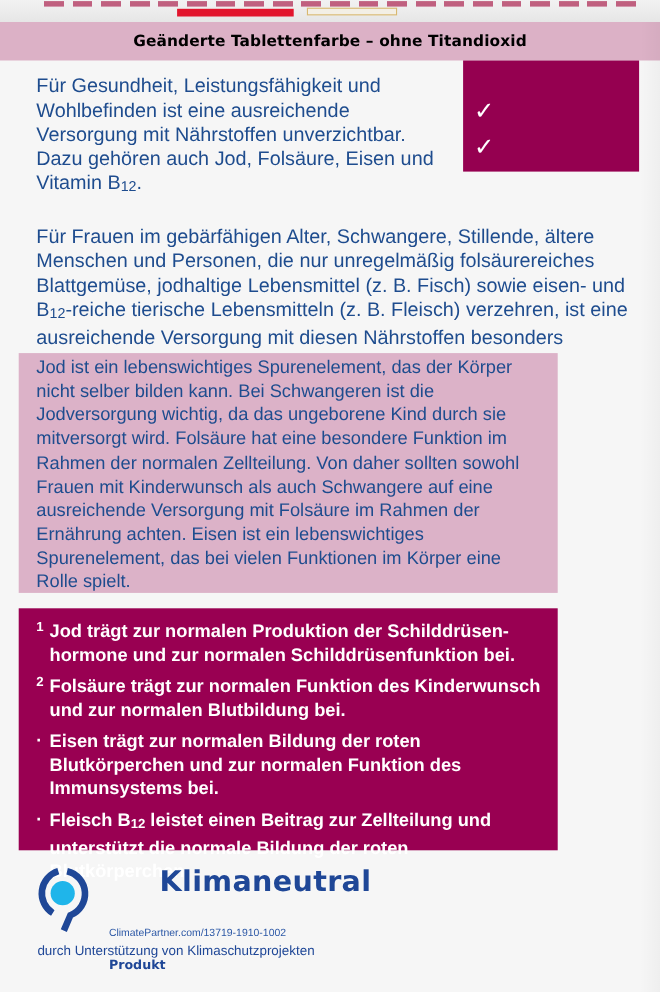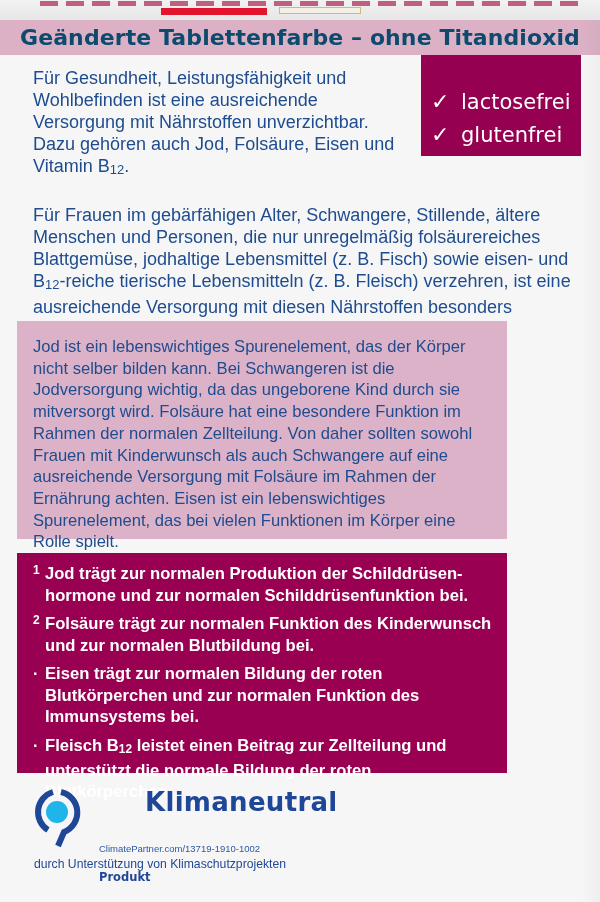--- a/index.html
+++ b/index.html
@@ -26,41 +26,41 @@
   .lid .beige-label {
     position: absolute; left: 279px; top: 7px; width: 82px; height: 7px;
     border: 1px solid #d8b870; background: #f3efe5;
   }
   .header-band {
     position: absolute; left: 0; top: 20px; width: 600px; height: 35px;
     background: #dcb1c6;
     display: flex; align-items: center; justify-content: center;
   }
   .header-title {
-    color: #0c4a6e; font-weight: bold; font-size: 22px; letter-spacing: 0.1px;
+    color: #000000; font-weight: bold; font-size: 14px; letter-spacing: 0.1px;
     font-family: "DejaVu Sans", sans-serif;
   }
   .check-box {
     position: absolute; left: 421px; top: 55px; width: 160px; height: 101px;
     background: #950050;
     padding: 30px 0 0 10px;
   }
   .check-row { display: flex; align-items: center; color: #fff; font-size: 21px; height: 33px; }
   .check-row .tick { font-size: 22px; width: 30px; display: inline-block; }
   .body-text {
     position: absolute; left: 33px; color: #1e4c8e;
     font-family: "Liberation Sans", sans-serif;
     font-size: 18px; line-height: 22px;
   }
   .p1 { top: 67px; width: 380px; }
   .p2 { top: 204px; width: 540px; }
   .pink-box {
     position: absolute; left: 17px; top: 321px; width: 490px; height: 218px;
     background: #dcb2c8;
-    padding: 15px 10px 0 16px;
+    padding: 2px 10px 0 16px;
   }
   .pink-box .txt {
     color: #1e4c8e; font-family: "Liberation Sans", sans-serif;
     font-size: 16.6px; line-height: 21.7px;
   }
   .magenta-box {
     position: absolute; left: 17px; top: 553px; width: 490px; height: 220px;
     background: #990052;
     padding: 10px 8px 0 16px;
   }
@@ -102,25 +102,23 @@
   <div class="beige-label"></div>
 </div>
 
 <div class="header-band">
   <span class="header-title">Geänderte Tablettenfarbe – ohne Titandioxid</span>
 </div>
 
 <div class="check-box">
   <div class="check-row">
     <span class="tick">✓</span>
-    <span>lactosefrei</span>
   </div>
   <div class="check-row">
     <span class="tick">✓</span>
-    <span>glutenfrei</span>
   </div>
 </div>
 
 <p class="body-text p1"><span>Für Gesundheit, Leistungsfähigkeit und Wohlbefinden ist eine ausreichende Versorgung mit Nährstoffen unverzichtbar. Dazu gehören auch Jod, Folsäure, Eisen und Vitamin B</span><span class="sub">12</span><span>.</span></p>
 
 <p class="body-text p2"><span>Für Frauen im gebärfähigen Alter, Schwangere, Stillende, ältere Menschen und Personen, die nur unregelmäßig folsäurereiches Blattgemüse, jodhaltige Lebensmittel (z. B. Fisch) sowie eisen- und B</span><span class="sub">12</span><span>-reiche tierische Lebensmitteln (z. B. Fleisch) verzehren, ist eine ausreichende Versorgung mit diesen Nährstoffen besonders wichtig.</span></p>
 
 <div class="pink-box">
   <p class="txt">Jod ist ein lebenswichtiges Spurenelement, das der Körper nicht selber bilden kann. Bei Schwangeren ist die Jodversorgung wichtig, da das ungeborene Kind durch sie mitversorgt wird. Folsäure hat eine besondere Funktion im Rahmen der normalen Zellteilung. Von daher sollten sowohl Frauen mit Kinderwunsch als auch Schwangere auf eine ausreichende Versorgung mit Folsäure im Rahmen der Ernährung achten. Eisen ist ein lebenswichtiges Spurenelement, das bei vielen Funktionen im Körper eine Rolle spielt.</p>
 </div>

